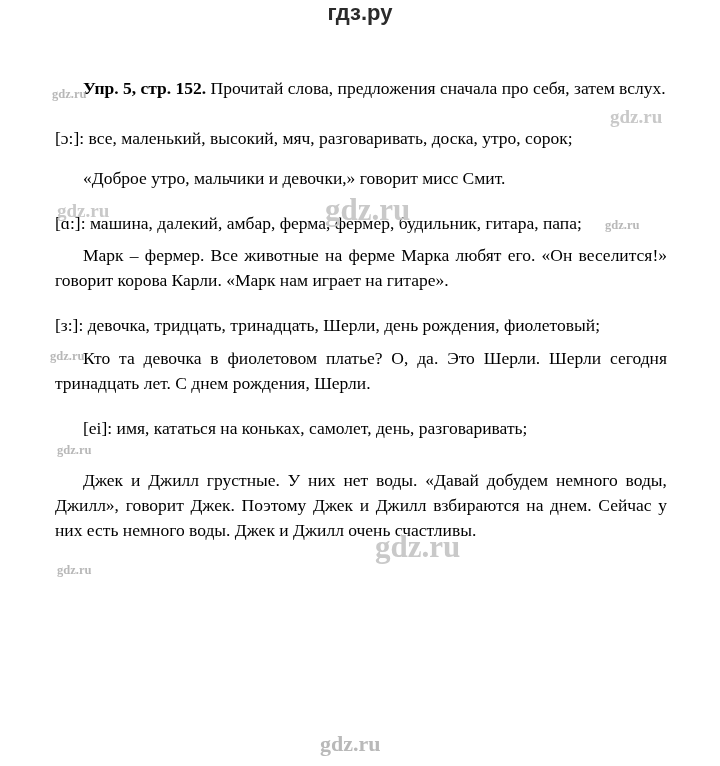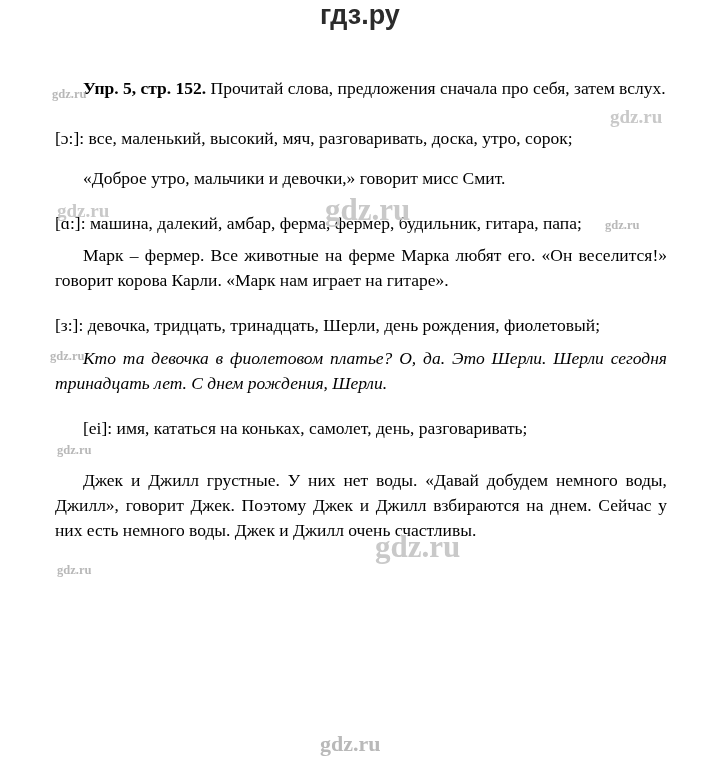--- a/index.html
+++ b/index.html
@@ -20,21 +20,21 @@
     width: 720px;
     height: 766px;
   }
   .site-logo {
     position: absolute;
     top: 0px;
     left: 0px;
     width: 720px;
     text-align: center;
     font-family: "Liberation Sans", sans-serif;
-    font-size: 27px;
+    font-size: 22px;
     font-weight: bold;
     color: #2b2b2b;
     letter-spacing: 0px;
   }
   .content {
     position: absolute;
     top: 32px;
     left: 55px;
     width: 612px;
     font-size: 17.5px;
@@ -105,21 +105,21 @@
     <p class="para" style="margin-top:15px;">«Доброе утро, мальчики и девочки,» говорит мисс Смит.</p>
 
     <div class="spacer-md"></div>
 
     <p class="para noindent">[ɑ:]: машина, далекий, амбар, ферма, фермер, будильник, гитара, папа;</p>
     <p class="para" style="margin-top:8px;">Марк – фермер. Все животные на ферме Марка любят его. «Он веселится!» говорит корова Карли. «Марк нам играет на гитаре».</p>
 
     <div class="spacer-md"></div>
 
     <p class="para noindent">[з:]: девочка, тридцать, тринадцать, Шерли, день рождения, фиолетовый;</p>
-    <p class="para" style="margin-top:8px;font-style:italic;">Кто та девочка в фиолетовом платье? О, да. Это Шерли. Шерли сегодня тринадцать лет. С днем рождения, Шерли.</p>
+    <p class="para" style="margin-top:8px;">Кто та девочка в фиолетовом платье? О, да. Это Шерли. Шерли сегодня тринадцать лет. С днем рождения, Шерли.</p>
 
     <div class="spacer-md"></div>
 
     <p class="para">[ei]: имя, кататься на коньках, самолет, день, разговаривать;</p>
 
     <div class="spacer-md"></div>
 
     <p class="para" style="margin-top:8px;">Джек и Джилл грустные. У них нет воды. «Давай добудем немного воды, Джилл», говорит Джек. Поэтому Джек и Джилл взбираются на днем. Сейчас у них есть немного воды. Джек и Джилл очень счастливы.</p>
 
   </div>

